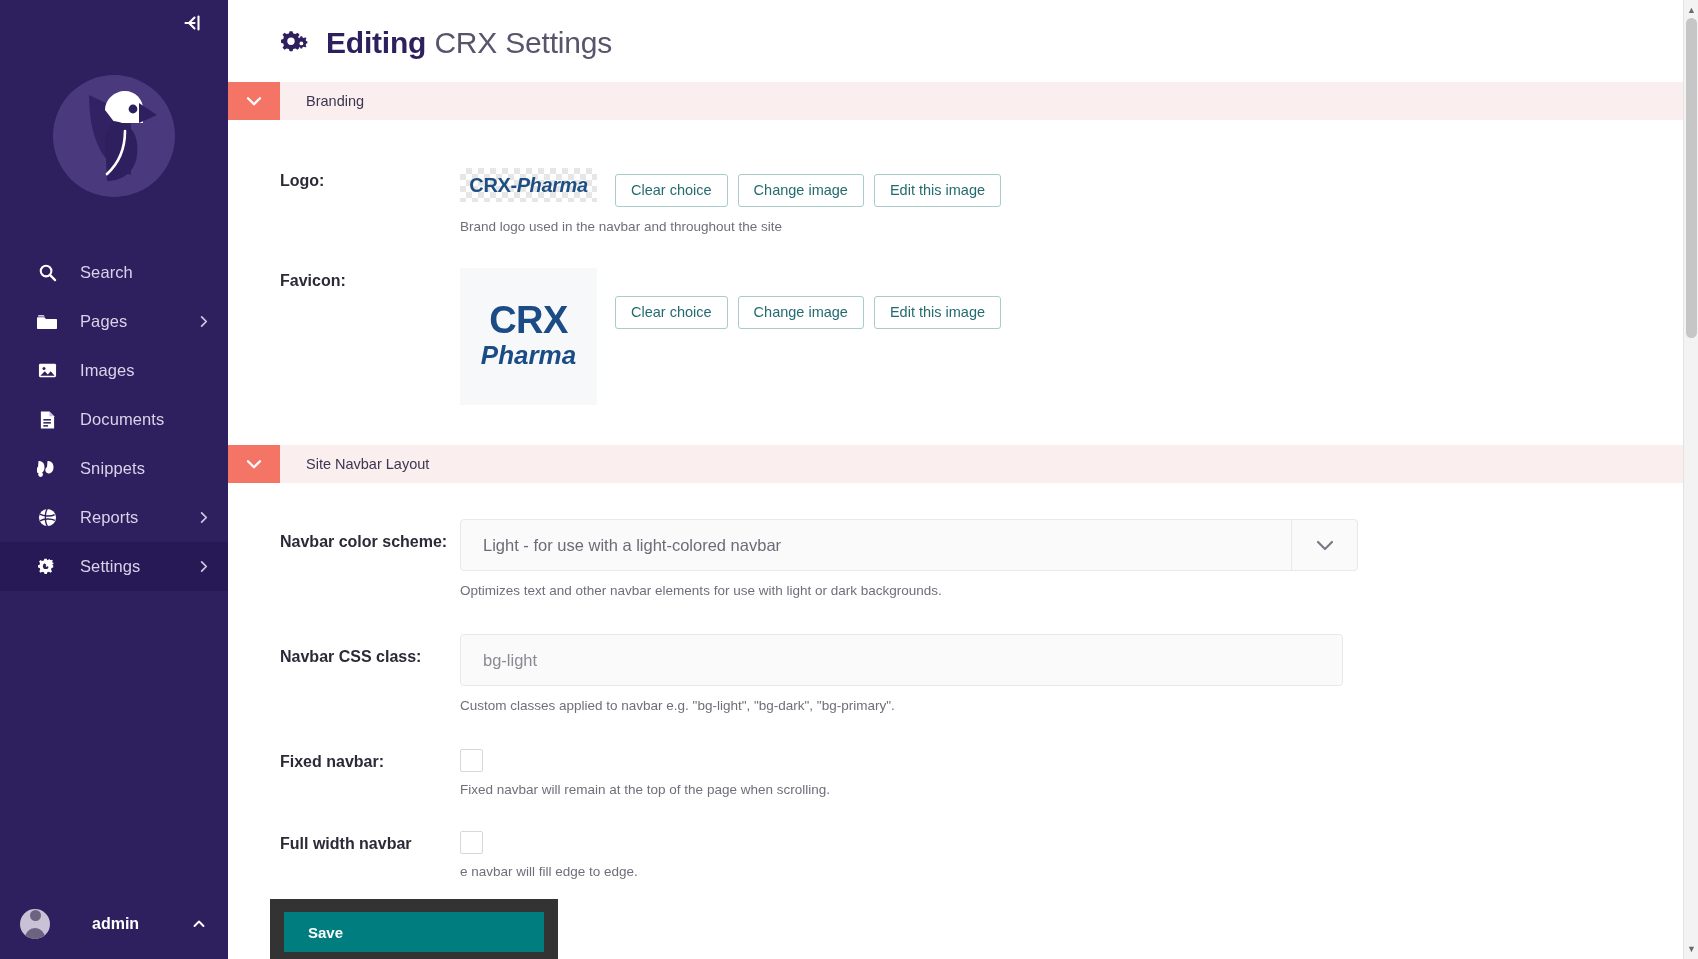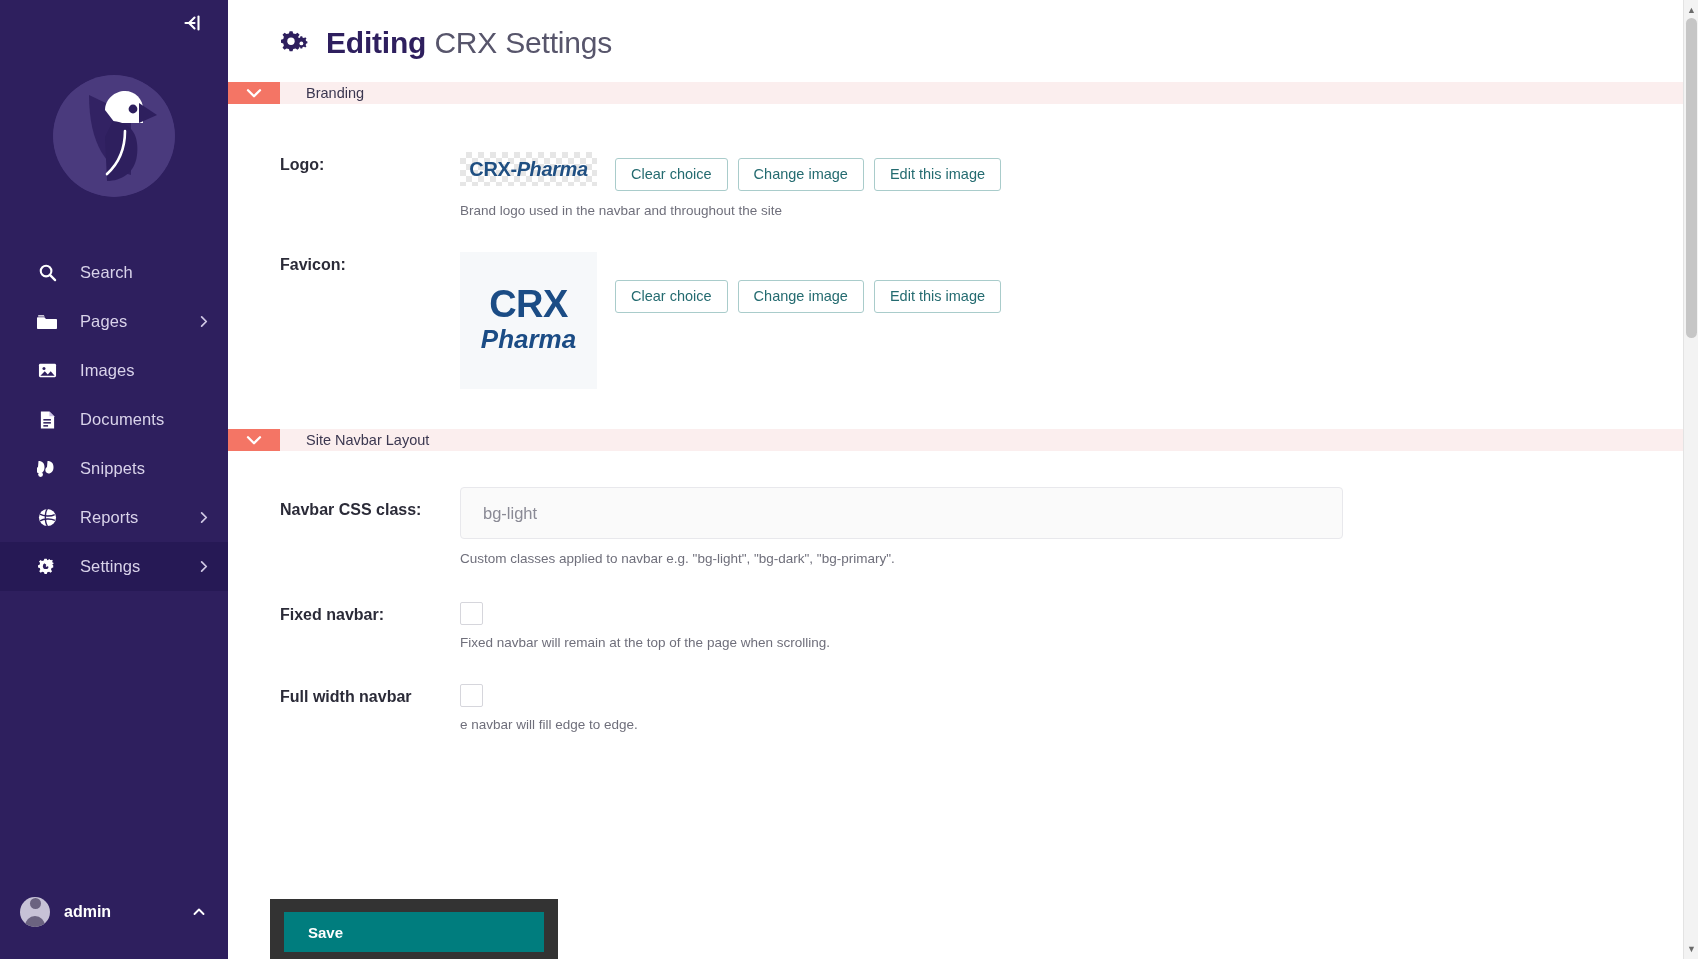--- a/index.html
+++ b/index.html
@@ -45,24 +45,25 @@
   .nav-item.active { background: #261955; }
   .nav-item .ico {
     width: 22px; height: 22px; margin-right: 22px;
     display: flex; align-items: center; justify-content: center;
     color: #fff; flex: 0 0 22px;
   }
   .nav-item .lbl { flex: 1; letter-spacing: .1px; }
   .nav-item .chev { color: #BFB6DA; display:flex; align-items:center; }
 
   .sidebar-footer {
-    position: absolute; left: 0; bottom: 16px; width: 228px;
+    position: absolute; left: 0; bottom: 4px; width: 228px;
     height: 62px; display: flex; align-items: center;
     padding: 0 22px 0 20px;
     background: #2E1F5E;
+    gap: 28px;
   }
   .avatar {
     width: 30px; height: 30px; border-radius: 50%;
     background: #C7C2D6; margin-right: 14px;
     display:flex; align-items:flex-end; justify-content:center; overflow:hidden;
     flex: 0 0 30px;
   }
   .avatar .head { width:11px; height:11px; border-radius:50%; background:#6B6380; position:relative; top:-9px;}
   .avatar .body { width:20px; height:11px; border-radius:10px 10px 0 0; background:#6B6380; position:absolute; bottom:0;}
   .avatar-inner { position: relative; width:30px; height:30px; display:flex; align-items:center; justify-content:center;}
@@ -78,21 +79,21 @@
     display: flex; align-items: center;
     padding: 26px 0 22px 52px;
   }
   .page-header .gears { margin-right: 16px; color: #2E1F5E; display:flex; align-items:center;}
   .page-title { font-size: 30px; color: #57556B; font-weight: normal; letter-spacing: -0.2px;}
   .page-title b { color: #2E1F5E; font-weight: bold; }
 
   .panel-header {
     display: flex; align-items: stretch;
     background: #FBEEEE;
-    height: 22px;
+    height: 38px;
   }
   .panel-toggle {
     width: 52px; background: #F47565;
     display: flex; align-items: center; justify-content: center;
     color: #fff; cursor: pointer;
   }
   .panel-title {
     display: flex; align-items: center;
     padding-left: 26px; font-size: 14.5px; color: #3B3750;
   }
@@ -400,20 +401,34 @@
 
     <div class="panel-header" style="margin-top:40px;">
       <div class="panel-toggle">
         <svg width="22" height="22" viewBox="0 0 22 22" fill="none">
             <path d="M5 8.2l6 6 6-6" stroke="#fff" stroke-width="2.3" stroke-linecap="round" stroke-linejoin="round"></path>
           </svg>
       </div>
       <div class="panel-title">Site Navbar Layout</div>
     </div>
 
+    <div class="field-row" style="margin-top:36px;">
+      <div class="field-label" style="padding-top:14px;">Navbar color scheme:</div>
+      <div class="field-body">
+        <div class="select-wrap">
+          <div class="select-value">Light - for use with a light-colored navbar</div>
+          <div class="select-arrow">
+            <svg width="26" height="20" viewBox="0 0 26 20" fill="none">
+                <path d="M6 7l7 7 7-7" stroke="#7A7A86" stroke-width="2.2" stroke-linecap="round" stroke-linejoin="round"></path>
+              </svg>
+          </div>
+        </div>
+        <div class="help-text">Optimizes text and other navbar elements for use with light or dark backgrounds.</div>
+      </div>
+    </div>
 
     <div class="field-row" style="margin-top:36px;">
       <div class="field-label" style="padding-top:14px;">Navbar CSS class:</div>
       <div class="field-body">
         <div class="text-input">bg-light</div>
         <div class="help-text">Custom classes applied to navbar e.g. "bg-light", "bg-dark", "bg-primary".</div>
       </div>
     </div>
 
     <div class="field-row" style="margin-top:36px;">

